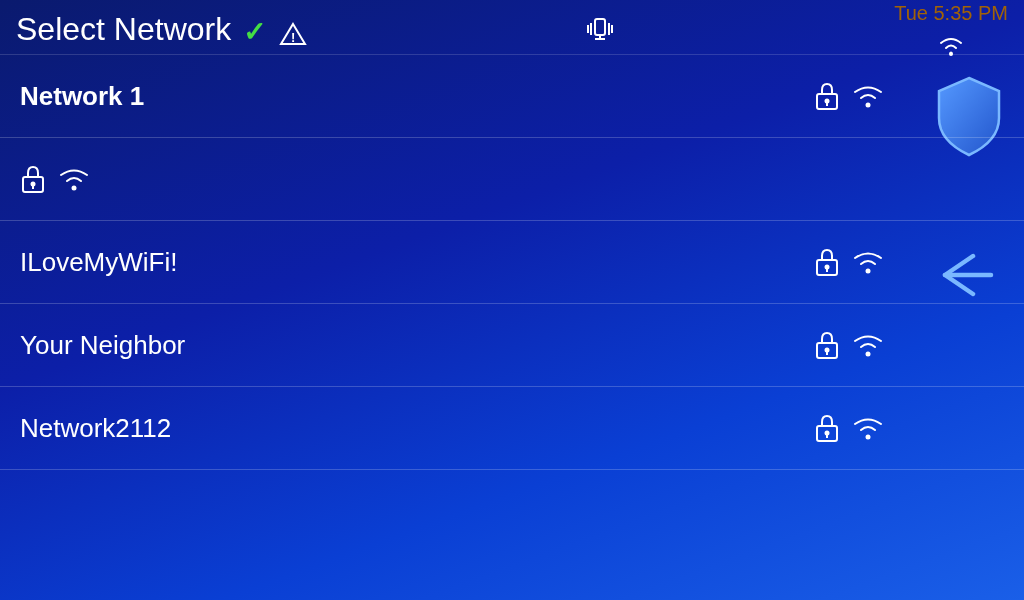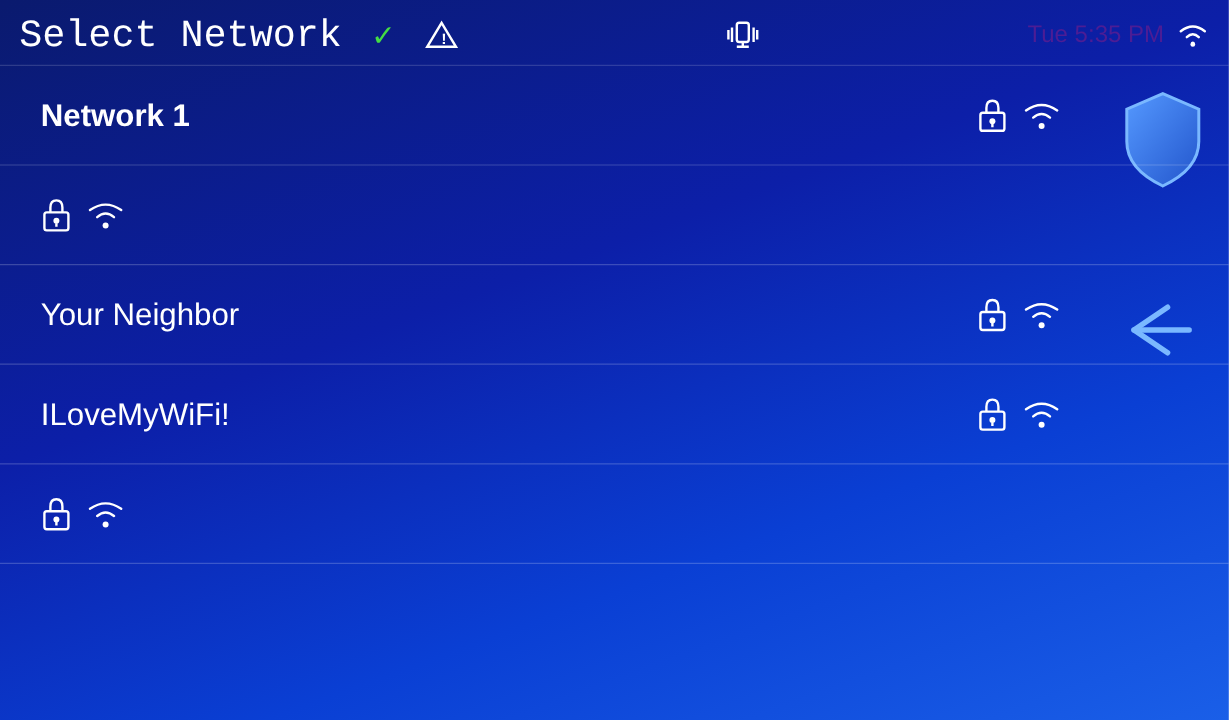--- a/index.html
+++ b/index.html
@@ -19,23 +19,22 @@
       display: flex;
       align-items: center;
       justify-content: space-between;
       padding: 8px 16px 4px 16px;
       height: 55px;
       border-bottom: 1px solid rgba(255,255,255,0.15);
     }
 
     .status-bar-left {
       display: flex;
-      align-items: center;
-      gap: 26px;
-      font-family: Liberation Mono, monospace;
+      align-items: flex-end;
+      gap: 12px;
     }
 
     .page-title {
       font-size: 32px;
       font-weight: 400;
       color: white;
     }
 
     .checkmark-icon {
       font-size: 28px;
@@ -46,38 +45,39 @@
     .status-bar-center {
       display: flex;
       align-items: center;
     }
 
     .status-bar-right {
       display: flex;
       align-items: center;
       gap: 10px;
       font-size: 20px;
-      color: #4c1d95;
+      color: #a16207;
+      flex-direction: column;
     }
 
     .time {
       font-size: 20px;
     }
 
     
     .network-list {
       padding: 0;
       position: relative;
     }
 
     .network-item {
       display: flex;
       align-items: center;
       justify-content: space-between;
-      padding: 0 20px 0 34px;
+      padding: 0 20px 0 20px;
       height: 83px;
       border-bottom: 1px solid rgba(255,255,255,0.2);
       cursor: pointer;
     }
 
     .network-name {
       font-size: 26px;
       flex: 1;
     }
 
@@ -211,52 +211,53 @@
       <line x1="13" y1="22" x2="13" y2="25" stroke="white" stroke-width="2"></line>
     </svg>
         <svg width="32" height="26" viewBox="0 0 32 26" fill="none">
       <circle cx="16" cy="22" r="2.5" fill="white"></circle>
       <path d="M9 15 Q16 9 23 15" stroke="white" stroke-width="2" fill="none" stroke-linecap="round"></path>
       <path d="M3 9 Q16 0 29 9" stroke="white" stroke-width="2" fill="none" stroke-linecap="round"></path>
     </svg>
       </div>
     </div>
     <div class="network-item">
+      <span class="network-name">ILoveMyWiFi!</span>
+      <div class="network-icons">
+        <svg width="26" height="30" viewBox="0 0 26 30" fill="none">
+      <rect x="3" y="13" width="20" height="15" rx="2" stroke="white" stroke-width="2" fill="none"></rect>
+      <path d="M8 13 L8 9 Q8 3 13 3 Q18 3 18 9 L18 13" stroke="white" stroke-width="2" fill="none"></path>
+      <circle cx="13" cy="20" r="2.5" fill="white"></circle>
+      <line x1="13" y1="22" x2="13" y2="25" stroke="white" stroke-width="2"></line>
+    </svg>
+        <svg width="32" height="26" viewBox="0 0 32 26" fill="none">
+      <circle cx="16" cy="22" r="2.5" fill="white"></circle>
+      <path d="M9 15 Q16 9 23 15" stroke="white" stroke-width="2" fill="none" stroke-linecap="round"></path>
+      <path d="M3 9 Q16 0 29 9" stroke="white" stroke-width="2" fill="none" stroke-linecap="round"></path>
+    </svg>
+      </div>
+    </div>
+    <div class="network-item">
       <span class="network-name">Your Neighbor</span>
       <div class="network-icons">
         <svg width="26" height="30" viewBox="0 0 26 30" fill="none">
       <rect x="3" y="13" width="20" height="15" rx="2" stroke="white" stroke-width="2" fill="none"></rect>
       <path d="M8 13 L8 9 Q8 3 13 3 Q18 3 18 9 L18 13" stroke="white" stroke-width="2" fill="none"></path>
       <circle cx="13" cy="20" r="2.5" fill="white"></circle>
       <line x1="13" y1="22" x2="13" y2="25" stroke="white" stroke-width="2"></line>
     </svg>
         <svg width="32" height="26" viewBox="0 0 32 26" fill="none">
       <circle cx="16" cy="22" r="2.5" fill="white"></circle>
       <path d="M9 15 Q16 9 23 15" stroke="white" stroke-width="2" fill="none" stroke-linecap="round"></path>
       <path d="M3 9 Q16 0 29 9" stroke="white" stroke-width="2" fill="none" stroke-linecap="round"></path>
     </svg>
       </div>
     </div>
     <div class="network-item">
-      <span class="network-name">ILoveMyWiFi!</span>
-      <div class="network-icons">
-        <svg width="26" height="30" viewBox="0 0 26 30" fill="none">
-      <rect x="3" y="13" width="20" height="15" rx="2" stroke="white" stroke-width="2" fill="none"></rect>
-      <path d="M8 13 L8 9 Q8 3 13 3 Q18 3 18 9 L18 13" stroke="white" stroke-width="2" fill="none"></path>
-      <circle cx="13" cy="20" r="2.5" fill="white"></circle>
-      <line x1="13" y1="22" x2="13" y2="25" stroke="white" stroke-width="2"></line>
-    </svg>
-        <svg width="32" height="26" viewBox="0 0 32 26" fill="none">
-      <circle cx="16" cy="22" r="2.5" fill="white"></circle>
-      <path d="M9 15 Q16 9 23 15" stroke="white" stroke-width="2" fill="none" stroke-linecap="round"></path>
-      <path d="M3 9 Q16 0 29 9" stroke="white" stroke-width="2" fill="none" stroke-linecap="round"></path>
-    </svg>
-      </div>
-    </div>
-    <div class="network-item">
+      <span class="network-name">Network2112</span>
       <div class="network-icons">
         <svg width="26" height="30" viewBox="0 0 26 30" fill="none">
       <rect x="3" y="13" width="20" height="15" rx="2" stroke="white" stroke-width="2" fill="none"></rect>
       <path d="M8 13 L8 9 Q8 3 13 3 Q18 3 18 9 L18 13" stroke="white" stroke-width="2" fill="none"></path>
       <circle cx="13" cy="20" r="2.5" fill="white"></circle>
       <line x1="13" y1="22" x2="13" y2="25" stroke="white" stroke-width="2"></line>
     </svg>
         <svg width="32" height="26" viewBox="0 0 32 26" fill="none">
       <circle cx="16" cy="22" r="2.5" fill="white"></circle>
       <path d="M9 15 Q16 9 23 15" stroke="white" stroke-width="2" fill="none" stroke-linecap="round"></path>

